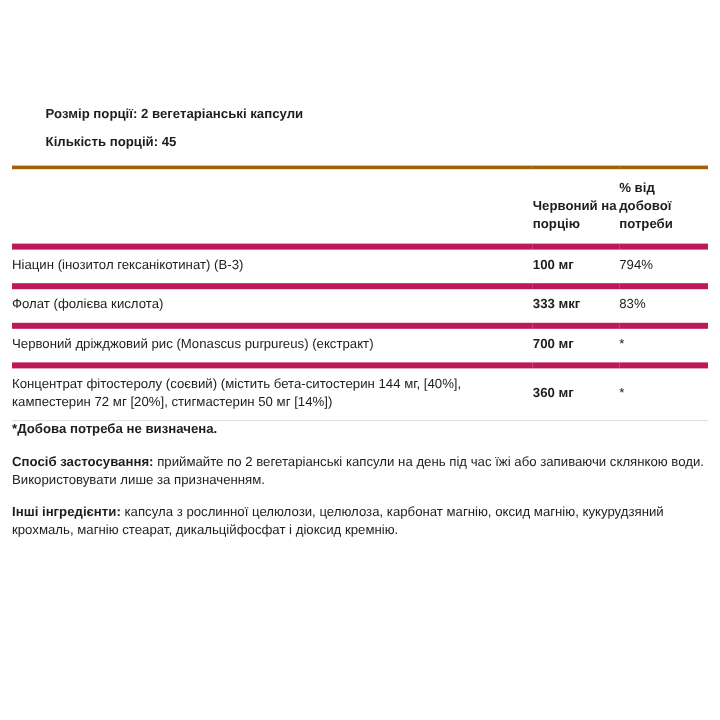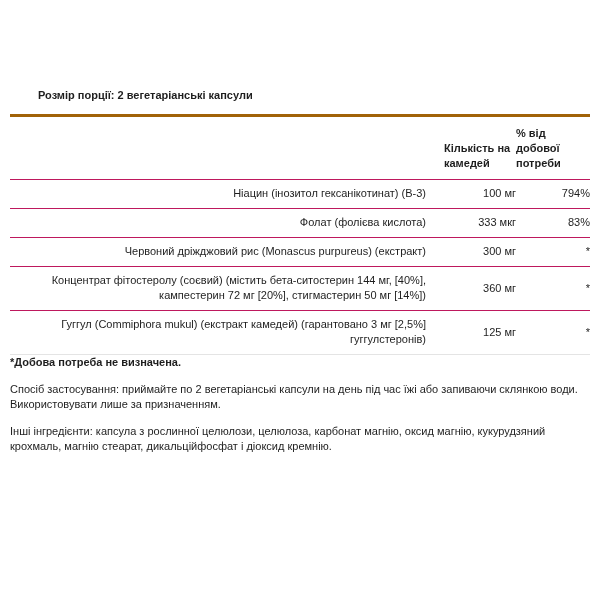--- a/index.html
+++ b/index.html
@@ -25,50 +25,53 @@
     table-layout: fixed;
   }
   table.facts th {
     font-weight: 700;
     text-align: left;
     vertical-align: bottom;
     border-top: 3px solid #a16207;
     padding: 9px 0 8px 0;
   }
   table.facts td {
-    border-top: 1px solid #be185d;
+    border-top: 5px solid #be185d;
     vertical-align: middle;
     padding: 6px 0 7px 0;
-    text-align: right;
   }
   table.facts tbody tr:last-child td { border-bottom: 1px solid #e4e4e4; }
   .name-col { width: auto; padding-right: 18px !important; }
-  .amt-col  { width: 72px; }
+  .amt-col  { width: 72px; font-weight: bold; }
   .dv-col   { width: 74px; }
 
   .footnote { font-weight: 700; }
   .para { margin-top: 12px; }
-  .para .label { font-weight: 400; }
+  .para .label { font-weight: 700; }
 </style>
 </head>
 <body>
 
 <div class="page">
 
   <p class="lead">
     <span>Розмір порції:</span>
     <span>2 вегетаріанські капсули</span>
   </p>
 
+  <p class="lead">
+    <span>Кількість порцій:</span>
+    <span>45</span>
+  </p>
 
   <table class="facts">
     <thead>
       <tr>
         <th class="name-col"></th>
-        <th class="amt-col">Кількість на камедей</th>
+        <th class="amt-col">Червоний на порцію</th>
         <th class="dv-col">% від добової потреби</th>
       </tr>
     </thead>
     <tbody>
 
         <tr>
           <td class="name-col">Ніацин (інозитол гексанікотинат) (B-3)</td>
           <td class="amt-col">100 мг</td>
           <td class="dv-col">794%</td>
         </tr>
@@ -76,35 +79,30 @@
 
         <tr>
           <td class="name-col">Фолат (фолієва кислота)</td>
           <td class="amt-col">333 мкг</td>
           <td class="dv-col">83%</td>
         </tr>
 
 
         <tr>
           <td class="name-col">Червоний дріжджовий рис (Monascus purpureus) (екстракт)</td>
-          <td class="amt-col">300 мг</td>
+          <td class="amt-col">700 мг</td>
           <td class="dv-col">*</td>
         </tr>
 
         <tr>
           <td class="name-col">Концентрат фітостеролу (соєвий) (містить бета-ситостерин 144 мг, [40%], кампестерин 72 мг [20%], стигмастерин 50 мг [14%])</td>
           <td class="amt-col">360 мг</td>
           <td class="dv-col">*</td>
         </tr>
 
-        <tr>
-          <td class="name-col">Гуггул (Commiphora mukul) (екстракт камедей) (гарантовано 3 мг [2,5%] гуггулстеронів)</td>
-          <td class="amt-col">125 мг</td>
-          <td class="dv-col">*</td>
-        </tr>
 
       </tbody>
   </table>
 
   <p class="footnote">*Добова потреба не визначена.</p>
 
   <div>
 
       <p class="para">
         <span class="label">Спосіб застосування:</span>

